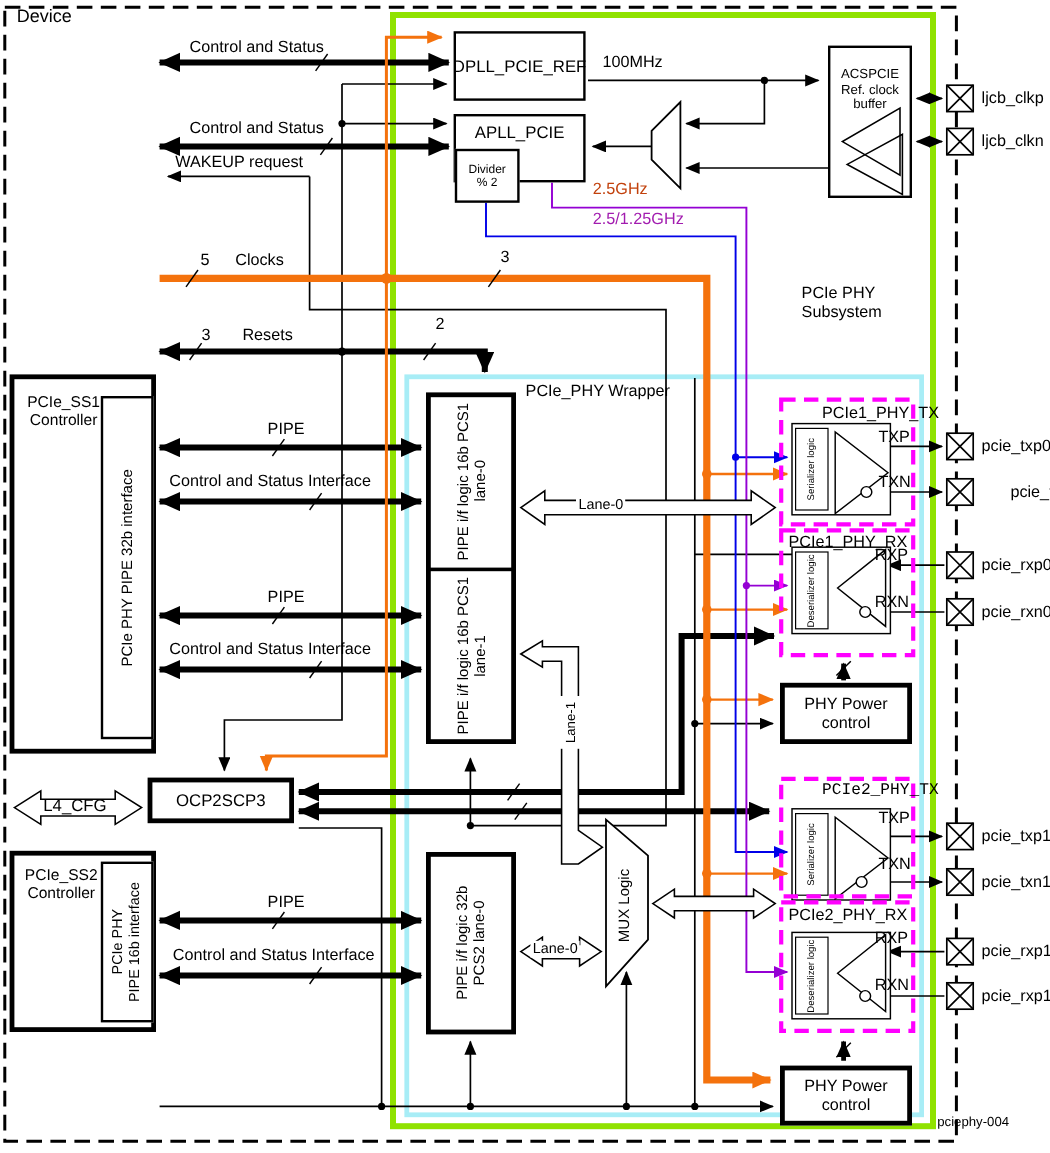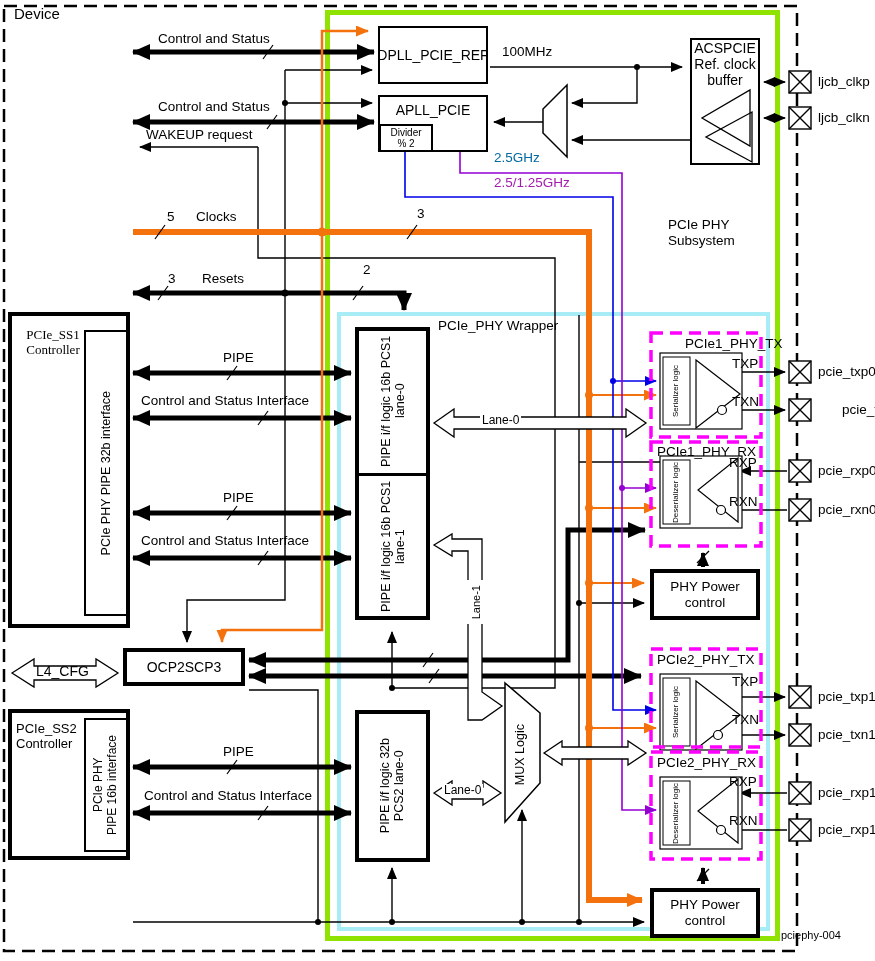--- a/index.html
+++ b/index.html
@@ -238,40 +238,40 @@
         </g>
       <g>
           <rect x="789" y="819" width="22" height="22" fill="#fff"></rect>
           <path d="M789 819 L811 841 M811 819 L789 841"></path>
         </g>
     </g>
   </svg>
 
 
   <div class="blk" style="left:8px;top:312px;width:122px;height:316px;justify-content:flex-start;align-items:flex-start;"></div>
-  <div class="lbl" style="left:18px;top:328px;width:70px;text-align:center;font-size:13px;font-family:Liberation Serif, serif;">PCIe_SS1
+  <div class="lbl" style="left:18px;top:328px;width:70px;text-align:center;font-size:13px;">PCIe_SS1
 Controller</div>
   <div class="blk b2 vtxt" style="left:84px;top:330px;width:44px;height:286px;"><span class="vt" style="font-size:12.5px;">PCIe PHY PIPE 32b interface</span></div>
 
   <div class="blk" style="left:8px;top:709px;width:122px;height:151px;justify-content:flex-start;align-items:flex-start;"></div>
-  <div class="lbl" style="left:16px;top:722px;width:70px;text-align:left;font-size:13px;">PCIe_SS2
+  <div class="lbl" style="left:16px;top:722px;width:70px;text-align:center;font-size:13px;">PCIe_SS2
 Controller</div>
   <div class="blk b2 vtxt" style="left:84px;top:718px;width:44px;height:134px;"><span class="vt" style="font-size:12px;">PCIe PHY
 PIPE 16b interface</span></div>
 
 
   <div class="blk" style="left:123px;top:648px;width:122px;height:38px;"><span>OCP2SCP3</span></div>
 
   <div class="blk b2" style="left:378px;top:95px;width:110px;height:57px;align-items:flex-start;padding-top:5px;"><span>APLL_PCIE</span></div>
 
   <div class="blk b2" style="left:378px;top:26px;width:110px;height:58px;"><span>DPLL_PCIE_REF</span></div>
-  <div class="blk b2" style="left:379px;top:124px;width:54px;height:28px;font-size:10px;line-height:1.1;"><span>Divider
+  <div class="blk b2" style="left:379px;top:124px;width:54px;height:45px;font-size:10px;line-height:1.1;"><span>Divider
 % 2</span></div>
 
-  <div class="blk b2" style="left:690px;top:38px;width:70px;height:127px;align-items:flex-start;padding-top:0;font-size:14px;background:transparent;"><span>ACSPCIE
+  <div class="blk b2" style="left:690px;top:38px;width:70px;height:127px;align-items:flex-start;padding-top:16px;font-size:11px;background:transparent;"><span>ACSPCIE
 Ref. clock
 buffer</span></div>
 
   <div class="blk" style="left:355px;top:327px;width:75px;height:293px;">
     <div style="position:absolute;left:-4px;right:-4px;top:142px;height:3px;background:#000;"></div>
   </div>
   <div class="vtxt" style="left:357px;top:331px;width:71px;height:140px;">
       <span class="vt" style="font-size:12.5px;">PIPE i/f logic 16b
 PCS1 lane-0</span>
     </div>
@@ -300,53 +300,53 @@
     </div>
   <div class="vtxt" style="left:663px;top:781px;width:27px;height:64px;">
       <span class="vt tiny">Deserializer
 logic</span>
     </div>
   <div class="vtxt" style="left:508px;top:700px;width:24px;height:110px;">
       <span class="vt" style="font-size:12.5px;">MUX Logic</span>
     </div>
 
   <div class="lbl" style="left:14px;top:5px;font-size:15px;">Device</div>
-  <div class="lbl" style="left:668px;top:217px;">PCIe PHY
+  <div class="lbl" style="left:668px;top:236px;">PCIe PHY
 Subsystem</div>
   <div class="lbl" style="left:438px;top:318px;">PCIe_PHY Wrapper</div>
   <div class="lbl" style="left:781px;top:929px;font-size:11px;">pciephy-004</div>
 
   <div class="lbl" style="left:158px;top:31px;">Control and Status</div>
   <div class="lbl" style="left:158px;top:99px;">Control and Status</div>
   <div class="lbl" style="left:146px;top:127px;">WAKEUP request</div>
   <div class="lbl" style="left:167px;top:209px;">5</div>
   <div class="lbl" style="left:196px;top:209px;">Clocks</div>
   <div class="lbl" style="left:417px;top:206px;">3</div>
   <div class="lbl" style="left:168px;top:271px;">3</div>
   <div class="lbl" style="left:202px;top:271px;">Resets</div>
   <div class="lbl" style="left:363px;top:262px;">2</div>
   <div class="lbl" style="left:502px;top:44px;">100MHz</div>
-  <div class="lbl" style="left:494px;top:150px;color:#0369a1;">2.5GHz</div>
+  <div class="lbl" style="left:494px;top:150px;color:#c2410c;">2.5GHz</div>
   <div class="lbl" style="left:494px;top:175px;color:#a21caf;">2.5/1.25GHz</div>
   <div class="lbl" style="left:223px;top:350px;">PIPE</div>
   <div class="lbl" style="left:141px;top:393px;">Control and Status Interface</div>
   <div class="lbl" style="left:223px;top:490px;">PIPE</div>
   <div class="lbl" style="left:141px;top:533px;">Control and Status Interface</div>
   <div class="lbl" style="left:223px;top:744px;">PIPE</div>
   <div class="lbl" style="left:144px;top:788px;">Control and Status Interface</div>
   <div class="lbl small wbg" style="left:480px;top:414px;">Lane-0</div>
   <div class="vtxt wbg" style="left:465px;top:580px;width:18px;height:44px;z-index:3;">
       <span class="vt" style="font-size:11px;">Lane-1</span>
     </div>
   <div class="lbl small wbg" style="left:442px;top:784px;">Lane-0</div>
   <div class="lbl" style="left:36px;top:663px;font-size:14px;">L4_CFG</div>
 
   <div class="lbl" style="left:657px;top:336px;margin-left:28px;">PCIe1_PHY_TX</div>
   <div class="lbl" style="left:657px;top:444px;">PCIe1_PHY_RX</div>
-  <div class="lbl" style="left:657px;top:652px;">PCIe2_PHY_TX</div>
+  <div class="lbl" style="left:685px;top:652px;font-family:Liberation Mono, monospace;">PCIe2_PHY_TX</div>
   <div class="lbl" style="left:657px;top:755px;">PCIe2_PHY_RX</div>
 
   <div class="lbl" style="left:732px;top:356px;">TXP</div>
   <div class="lbl" style="left:732px;top:394px;">TXN</div>
   <div class="lbl" style="left:729px;top:455px;">RXP</div>
   <div class="lbl" style="left:729px;top:494px;">RXN</div>
   <div class="lbl" style="left:732px;top:674px;">TXP</div>
   <div class="lbl" style="left:732px;top:712px;">TXN</div>
   <div class="lbl" style="left:729px;top:774px;">RXP</div>
   <div class="lbl" style="left:729px;top:813px;">RXN</div>

